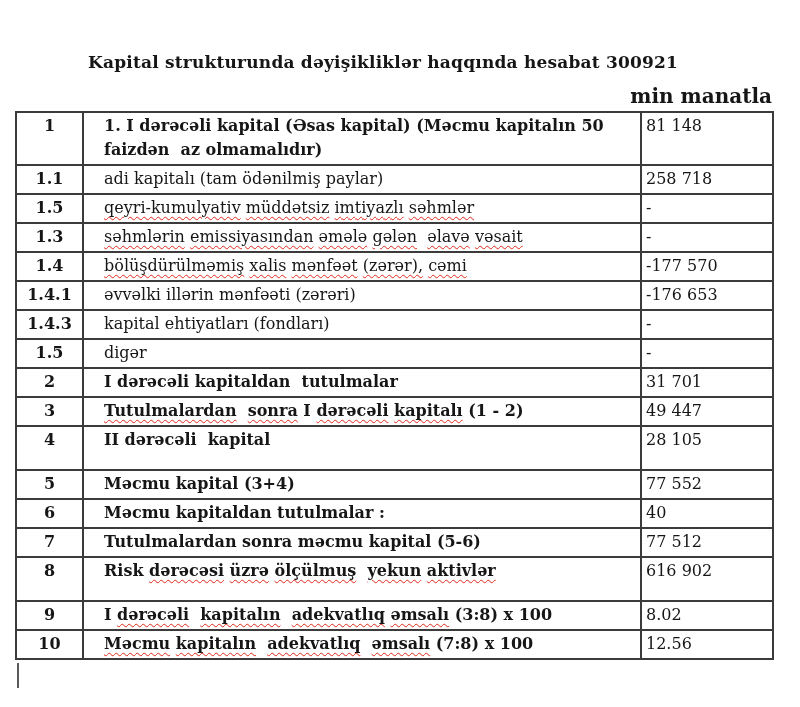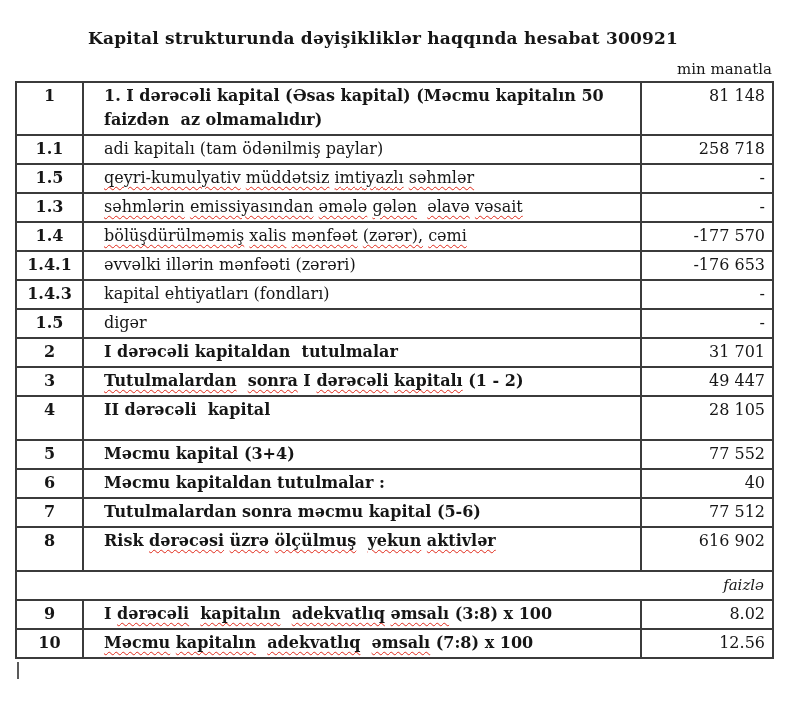--- a/index.html
+++ b/index.html
@@ -5,33 +5,34 @@
   * { box-sizing: border-box; }
   html, body { margin: 0; padding: 0; background: #ffffff; }
   .page {
     position: relative;
     width: 800px;
     height: 679px;
     background: #ffffff;
     color: #161616;
     font-family: "DejaVu Serif", "Liberation Serif", serif;
     overflow: hidden;
+    margin-top: 24px;
   }
   .title {
     font-size: 17px;
     font-weight: bold;
     margin: 28px 0 0 88px;
     letter-spacing: 0.2px;
   }
   .unit {
     width: 757px;
     margin: 12px 0 3px 15px;
     text-align: right;
-    font-weight: normal;
-    font-size: 15px;
+    font-weight: bold;
+    font-size: 20px;
   }
   table.report {
     border-collapse: collapse;
     table-layout: fixed;
     width: 757px;
     margin-left: 15px;
   }
   col.c-num { width: 67px; }
   col.c-desc { width: 558px; }
   col.c-val { width: 132px; }
@@ -40,21 +41,21 @@
     vertical-align: top;
     font-size: 16px;
     line-height: 24px;
     padding: 1px 4px 2px 4px;
   }
   tr { height: 28px; }
   tr.tall { height: 44px; }
   td.num { text-align: center; font-weight: bold; }
   td.desc { padding-left: 20px; white-space: pre-wrap; }
   td.desc.b { font-weight: bold; }
-  td.val { text-align: right; padding-right: 7px; }
+  td.val { text-align: left; padding-right: 7px; }
   td.sep-cell {
     text-align: right;
     font-style: italic;
     font-size: 15px;
     padding-right: 8px;
   }
   .spell {
     text-decoration-line: underline;
     text-decoration-style: wavy;
     text-decoration-color: #e02a1a;
@@ -151,23 +152,20 @@
           <td class="num">7</td>
           <td class="desc b">Tutulmalardan sonra məcmu kapital (5-6)</td>
           <td class="val">77 512</td>
         </tr>
         <tr class="tall">
           <td class="num">8</td>
           <td class="desc b">Risk <span class="spell">dərəcəsi</span> <span class="spell">üzrə</span> <span class="spell">ölçülmuş</span>  <span class="spell">yekun</span> <span class="spell">aktivlər</span></td>
           <td class="val">616 902</td>
         </tr>
         <tr>
-          <td colspan="3" class="sep-cell">faizlə</td>
-        </tr>
-        <tr>
           <td class="num">9</td>
           <td class="desc b">I <span class="spell">dərəcəli</span>  <span class="spell">kapitalın</span>  <span class="spell">adekvatlıq</span> <span class="spell">əmsalı</span> (3:8) x 100</td>
           <td class="val">8.02</td>
         </tr>
         <tr>
           <td class="num">10</td>
           <td class="desc b"><span class="spell">Məcmu</span> <span class="spell">kapitalın</span>  <span class="spell">adekvatlıq</span>  <span class="spell">əmsalı</span> (7:8) x 100</td>
           <td class="val">12.56</td>
         </tr>
       </tbody>

